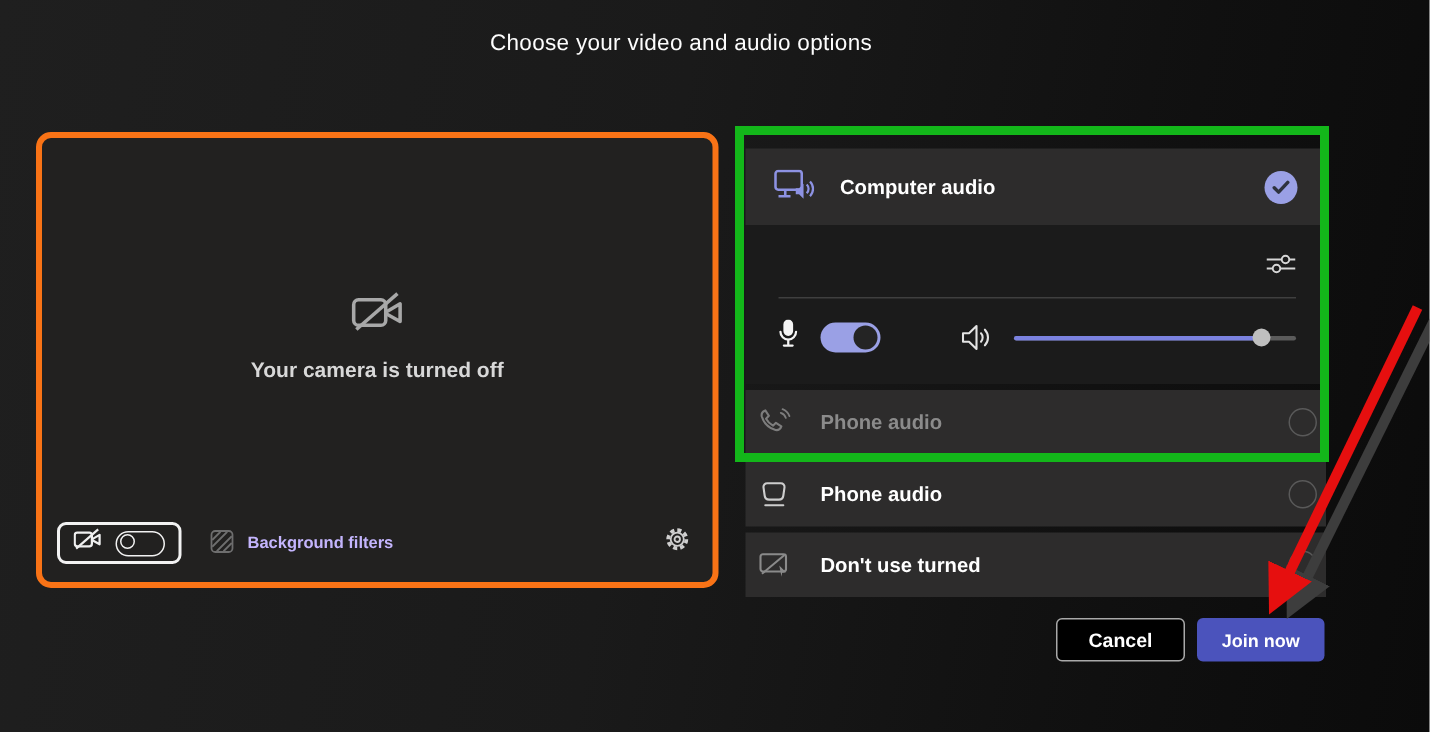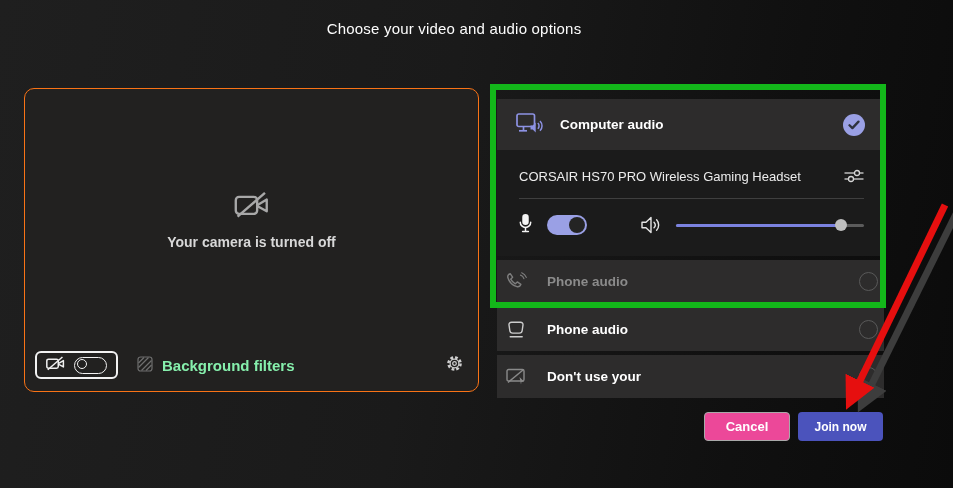--- a/index.html
+++ b/index.html
@@ -9,21 +9,21 @@
     background:linear-gradient(100deg,#1f1f1f 0%,#1a1a1a 45%,#101010 78%,#0b0b0b 100%);
     position:relative; color:#fff;
   }
   .page-title {
     position:absolute; top:20px; left:0; width:908px; text-align:center;
     font-size:15px; font-weight:400; color:#fdfdfd; letter-spacing:.2px;
   }
   
   .video-panel {
     position:absolute; left:24px; top:88px; width:455px; height:304px;
-    background:#222120; border:1px solid #f97316; border-radius:10px;
+    background:#222120; border:4px solid #f97316; border-radius:10px;
   }
   .camera-status {
     position:absolute; top:102px; left:0; right:0;
     display:flex; flex-direction:column; align-items:center; gap:11px;
   }
   .camera-status .status-text { font-size:14px; font-weight:700; color:#d8d8d8; }
   .panel-bottom {
     position:absolute; left:10px; right:14px; bottom:10px; height:32px;
     display:flex; align-items:center;
   }
@@ -35,21 +35,21 @@
   .toggle-off {
     width:33px; height:17px; border:1.7px solid #f2f2f2; border-radius:9px;
     position:relative; flex:0 0 auto;
   }
   .toggle-off .knob {
     position:absolute; left:2px; top:1.7px; width:10px; height:10px;
     border:1.7px solid #f2f2f2; border-radius:50%;
   }
   .bg-filters {
     display:flex; align-items:center; gap:9px; margin-left:19px;
-    color:#86efac; font-size:15px; font-weight:700;
+    color:#c4b5fd; font-size:11px; font-weight:700;
   }
   .gear-btn { margin-left:auto; display:flex; align-items:center; cursor:pointer; }
   
   .audio-list { position:absolute; left:497px; top:99px; width:387px; }
   .computer-card { background:transparent; }
   .row-computer {
     height:51px; background:#2d2c2c; display:flex; align-items:center; padding:0 19px;text-align:right;
   }
   .row-computer .opt-label { font-size:13.5px; font-weight:700; color:#fff; margin-left:17px; }
   .check-circle {
@@ -91,21 +91,21 @@
   .opt-row .opt-label { font-size:13.5px; font-weight:700; color:#fff; margin-left:17px; }
   .opt-row.disabled .opt-label { color:#8b8b8b; }
   .radio-circle {
     margin-left:auto; width:19px; height:19px; border-radius:50%;
     border:1.6px solid #595959;
   }
   .icon-slot { width:27px; display:flex; justify-content:center; }
   
   .btn-cancel {
     position:absolute; left:704px; top:412px; width:86px; height:29px;
-    background:#ec4899; border:1px solid #a9a9a9; border-radius:4px;
+    background:#000000; border:1px solid #a9a9a9; border-radius:4px;
     color:#fff; font-family:"Liberation Sans",sans-serif;
     font-size:13px; font-weight:700; cursor:pointer;
   }
   .btn-join {
     position:absolute; left:798px; top:412px; width:85px; height:29px;
     background:#4b53bc; border:none; border-radius:4px;
     color:#fff; font-family:"Liberation Sans",sans-serif;
     font-size:12px; font-weight:700; cursor:pointer;
   }
   
@@ -188,21 +188,20 @@
       <span class="opt-label">Computer audio</span>
       <span class="check-circle">
         <svg width="12" height="10" viewBox="0 0 12 10" fill="none" stroke="#2e323e" stroke-width="2.3" stroke-linecap="round" stroke-linejoin="round">
           <path d="M1.5 5.2 L4.4 8.1 L10.5 1.6"></path>
         </svg>
       </span>
     </div>
 
     <div class="device-section">
       <div class="device-row">
-        <span class="device-name">CORSAIR HS70 PRO Wireless Gaming Headset</span>
         <span class="eq-btn">
           <svg width="20" height="14" viewBox="0 0 20 14" fill="none" stroke="#d6d6d6" stroke-width="1.3">
             <line x1="0.5" y1="4" x2="19.5" y2="4"></line>
             <circle cx="13" cy="4" r="2.5" fill="#1b1b1b"></circle>
             <line x1="0.5" y1="10" x2="19.5" y2="10"></line>
             <circle cx="7" cy="10" r="2.5" fill="#1b1b1b"></circle>
           </svg>
         </span>
       </div>
       <div class="device-divider"></div>
@@ -258,21 +257,21 @@
   </div>
 
   <div class="opt-row" style="margin-top:4px;">
     <span class="icon-slot">
       <svg width="21" height="18" viewBox="0 0 21 18" fill="none" stroke="#8a8a8a" stroke-width="1.4" stroke-linejoin="round">
         <rect x="1" y="1.5" width="17" height="11.5" rx="1.6"></rect>
         <line x1="2" y1="14.5" x2="17" y2="2"></line>
         <path d="M13.5 10.5 l4.5 4.5 -2.6 0.4 -0.4 2.6 z" fill="#8a8a8a" stroke="none" transform="translate(0 -1.5)"></path>
       </svg>
     </span>
-    <span class="opt-label">Don't use your</span>
+    <span class="opt-label">Don't use turned</span>
     <span class="radio-circle"></span>
   </div>
 </div>
 
 <button class="btn-cancel">Cancel</button>
 <button class="btn-join">Join now</button>
 
 <div class="highlight-box"></div>
 
 <svg class="arrow-overlay" width="953" height="488" viewBox="0 0 953 488">

